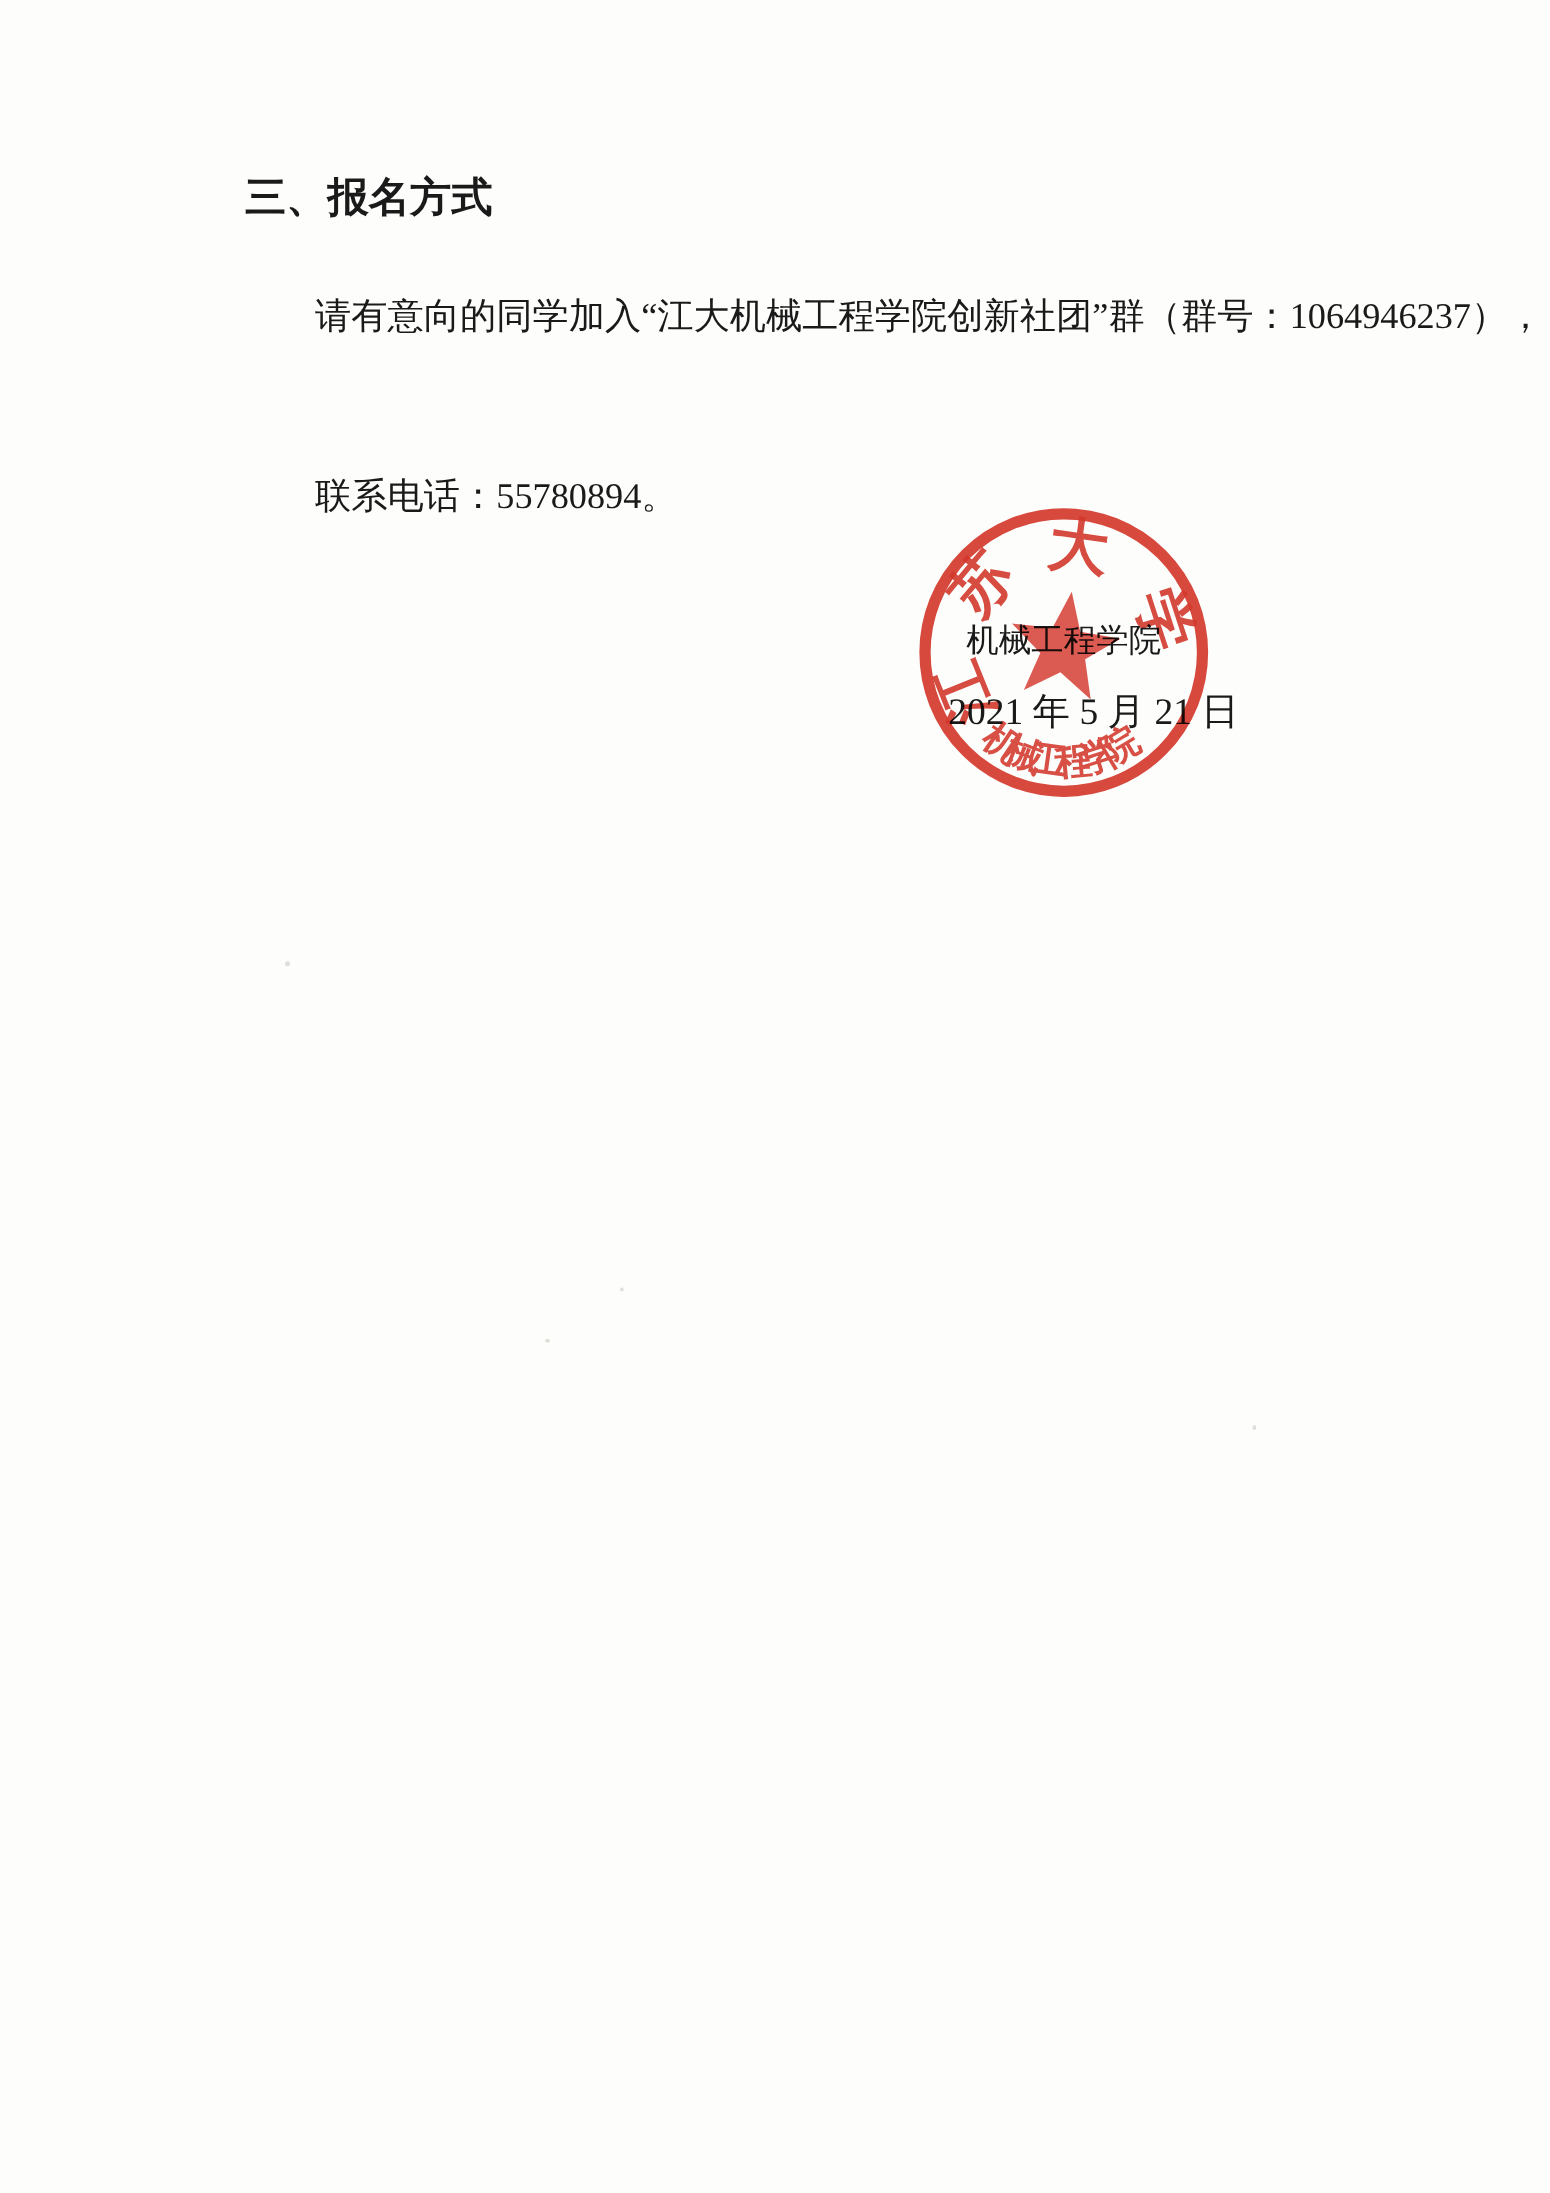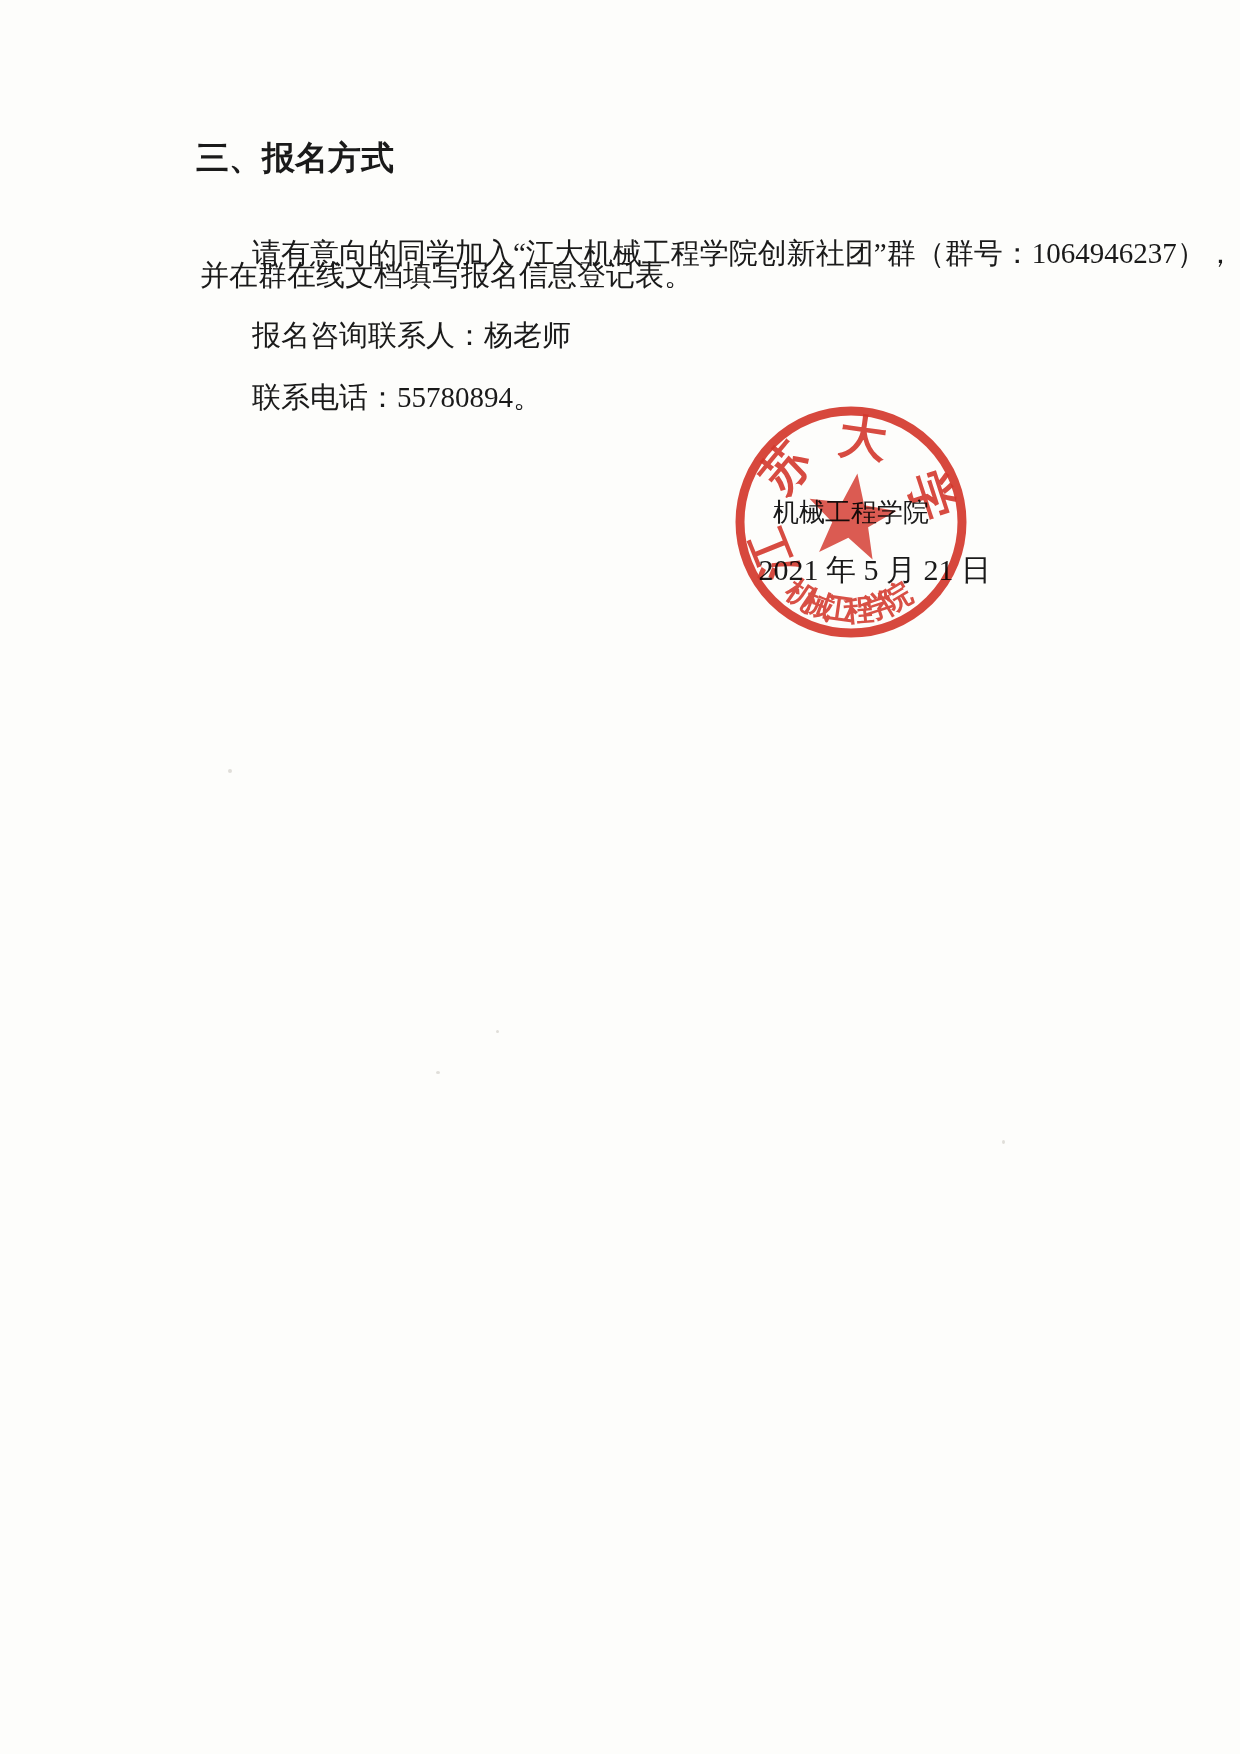--- a/index.html
+++ b/index.html
@@ -54,23 +54,21 @@
 </style>
 </head>
 <body>
 
 <div class="page" style="background: rgb(253, 253, 251); color: rgb(26, 26, 26);">
 
   <div class="heading">三、报名方式</div>
 
   <div class="bodyline line-join-1">请有意向的同学加入“江大机械工程学院创新社团”群（群号：1064946237），</div>
 
-  <div class="bodyline line-join-2">并在群在线文档填写报名信息登记表。</div>
 
-  <div class="bodyline line-contact">报名咨询联系人：杨老师</div>
 
   <div class="bodyline line-phone">联系电话：55780894。</div>
 
   <div class="sig-org">机械工程学院</div>
 
   <div class="sig-date">2021 年 5 月 21 日</div>
 
   <svg class="seal" id="seal-svg" viewBox="0 0 240 240" aria-hidden="true" style="color: rgb(210, 40, 28);">
     <circle cx="120" cy="120" r="111" fill="none" stroke="currentColor" stroke-width="9" opacity="0.92"></circle>
     <polygon points="120,71 131.2,101.6 163.8,102.8 138.1,122.9 147,154.2 120,136 93,154.2 101.9,122.9 76.2,102.8 108.8,101.6" transform="rotate(8 120 117)" fill="currentColor" opacity="0.82"></polygon>

